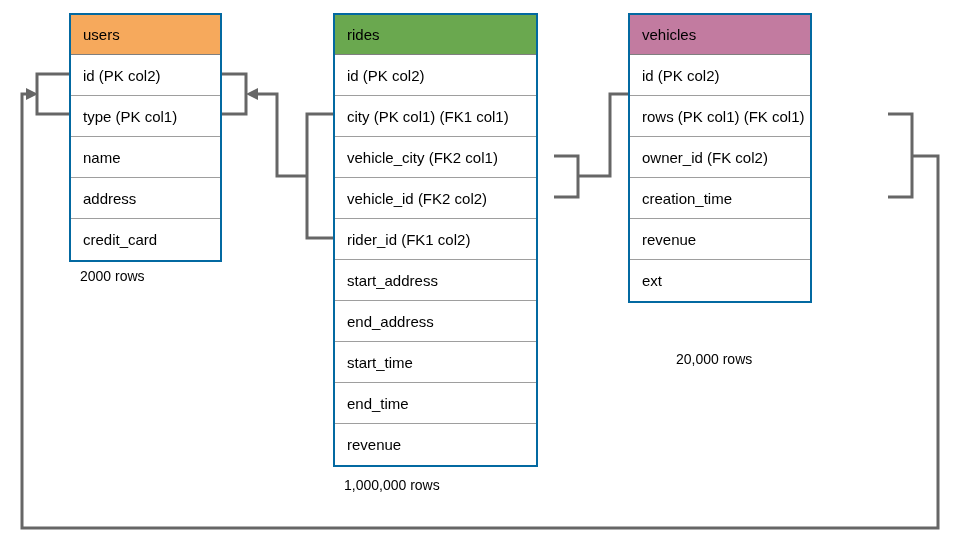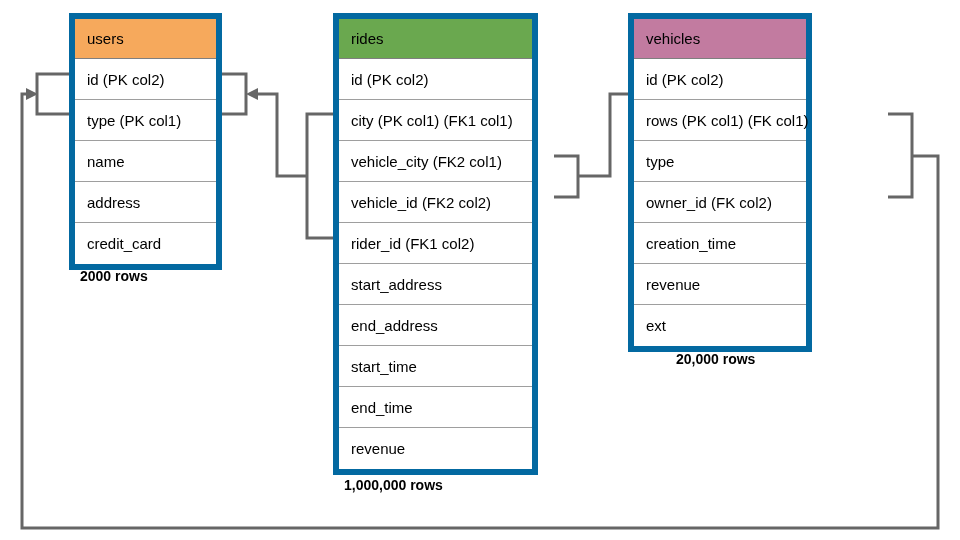--- a/index.html
+++ b/index.html
@@ -4,21 +4,21 @@
 <style>
   html, body { margin: 0; padding: 0; background: #ffffff; }
   body { width: 960px; height: 540px; font-family: "Liberation Sans", sans-serif; }
   .canvas { position: relative; width: 960px; height: 540px; background: #ffffff; overflow: hidden; }
   .connectors { position: absolute; left: 0; top: 0; width: 960px; height: 540px; }
   .connectors path { stroke: #666666; stroke-width: 3; fill: none; }
   .connectors polygon { fill: #666666; stroke: none; }
   .table {
     position: absolute;
     background: #a3a3a3;
-    border: 6px solid #0369a1;
+    border: 2px solid #0369a1;
     box-sizing: border-box;
   }
   .thead {
     height: 40px;
     display: flex; align-items: center;
     padding: 0 12px;
     font-size: 15px; color: #000000;
     border-bottom: 1px solid #7f7f7f;
     box-sizing: border-box;
   }
@@ -29,21 +29,21 @@
     font-size: 15px; color: #000000;
     border-bottom: 1px solid #9e9e9e;
     box-sizing: border-box;
     background: #ffffff;
     white-space: nowrap;
   }
   .row:last-child { border-bottom: none; }
   .t-users    { left: 69px;  top: 13px; width: 153px; }
   .t-rides    { left: 333px; top: 13px; width: 205px; }
   .t-vehicles { left: 628px; top: 13px; width: 184px; }
-  .rowcount { position: absolute; font-size: 14px; color: #000000; font-weight: bold; }
+  .rowcount { position: absolute; font-size: 14px; color: #000000; }
   .rc-users    { left: 80px;  top: 268px; }
   .rc-rides    { left: 344px; top: 477px; }
   .rc-vehicles { left: 676px; top: 351px; }
 </style>
 </head>
 <body>
 
 <div class="canvas">
 
   <svg class="connectors" viewBox="0 0 960 540" xmlns="http://www.w3.org/2000/svg">
@@ -92,21 +92,20 @@
     <div class="row">start_time</div>
     <div class="row">end_time</div>
     <div class="row">revenue</div>
   </div>
   <div class="rowcount rc-rides">1,000,000 rows</div>
 
   <div class="table t-vehicles">
     <div class="thead" style="background: rgb(194, 123, 160);">vehicles</div>
     <div class="row">id (PK col2)</div>
     <div class="row">rows (PK col1) (FK col1)</div>
-    <div class="row">type</div>
     <div class="row">owner_id (FK col2)</div>
     <div class="row">creation_time</div>
     <div class="row">revenue</div>
     <div class="row">ext</div>
   </div>
   <div class="rowcount rc-vehicles">20,000 rows</div>
 
 </div>
 
 </body></html>

